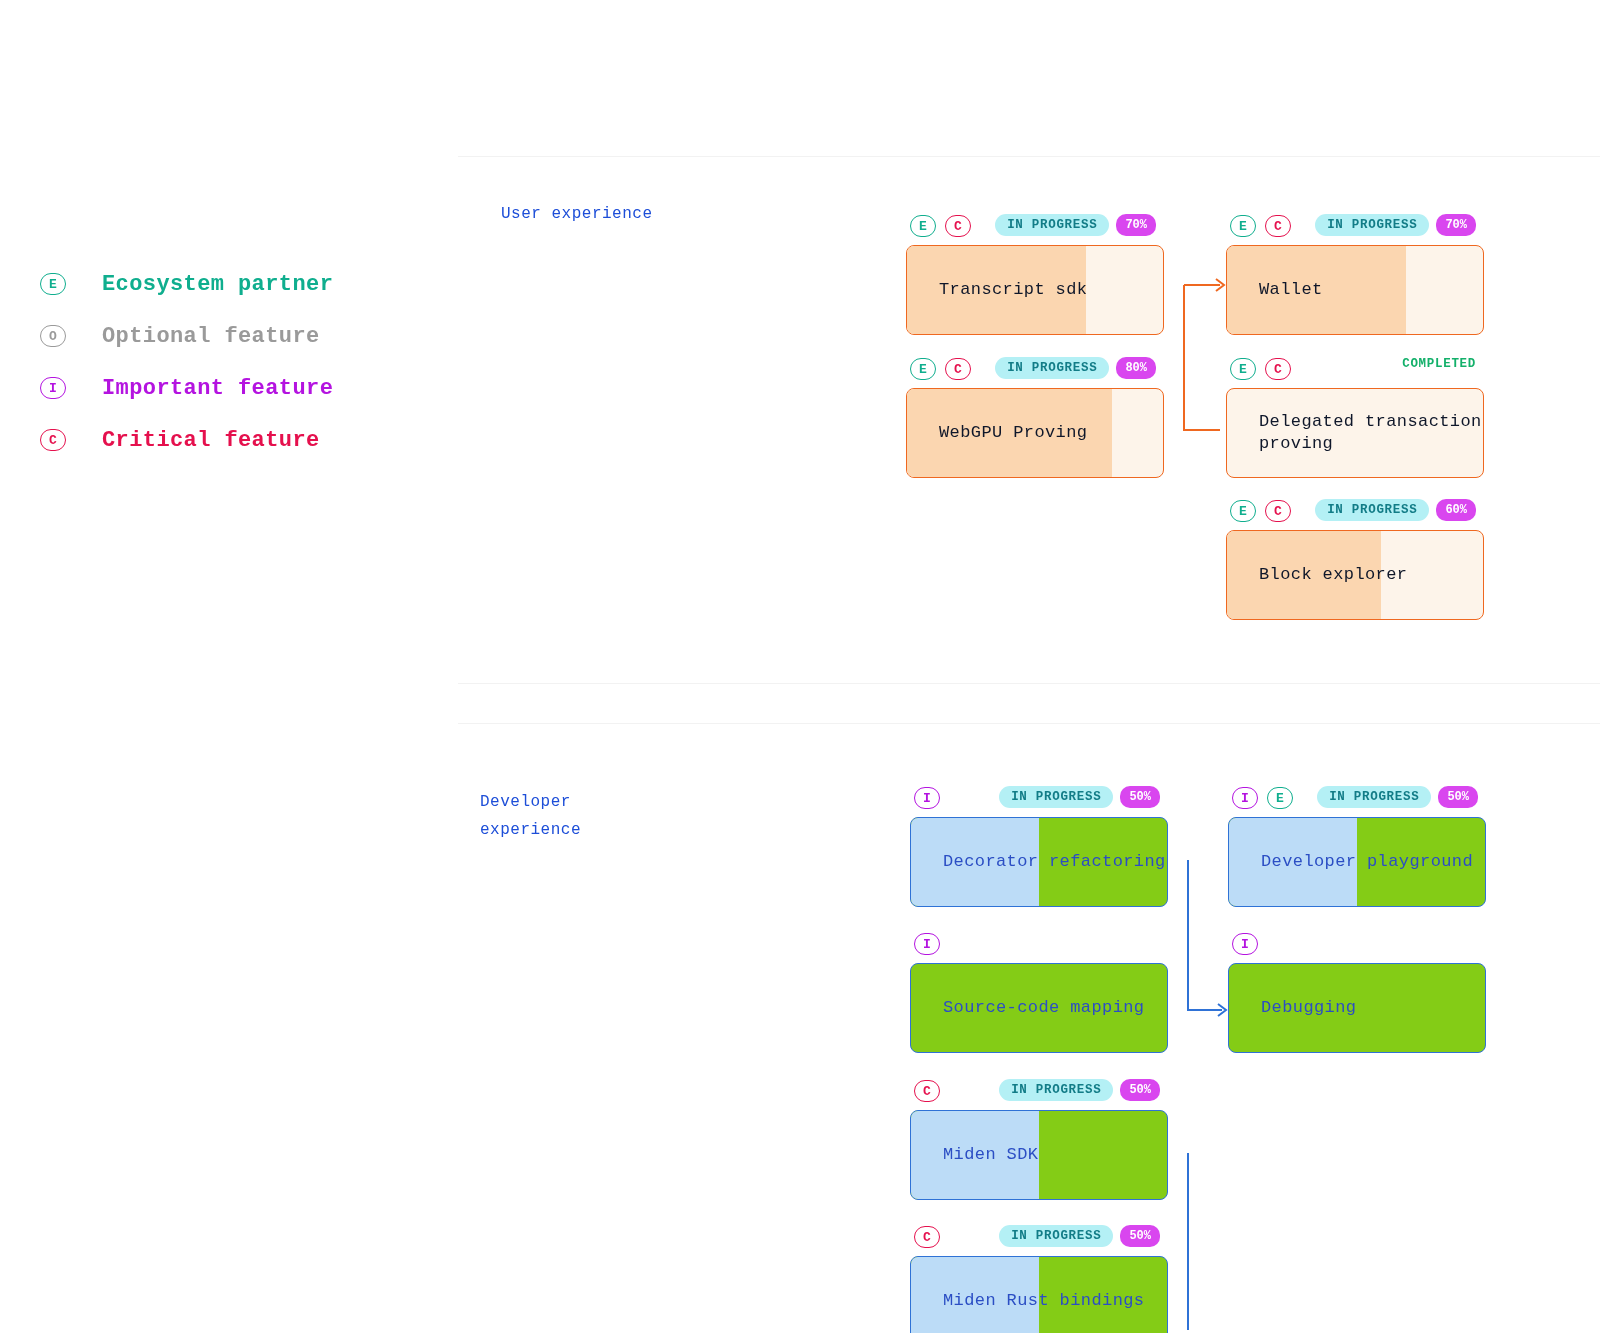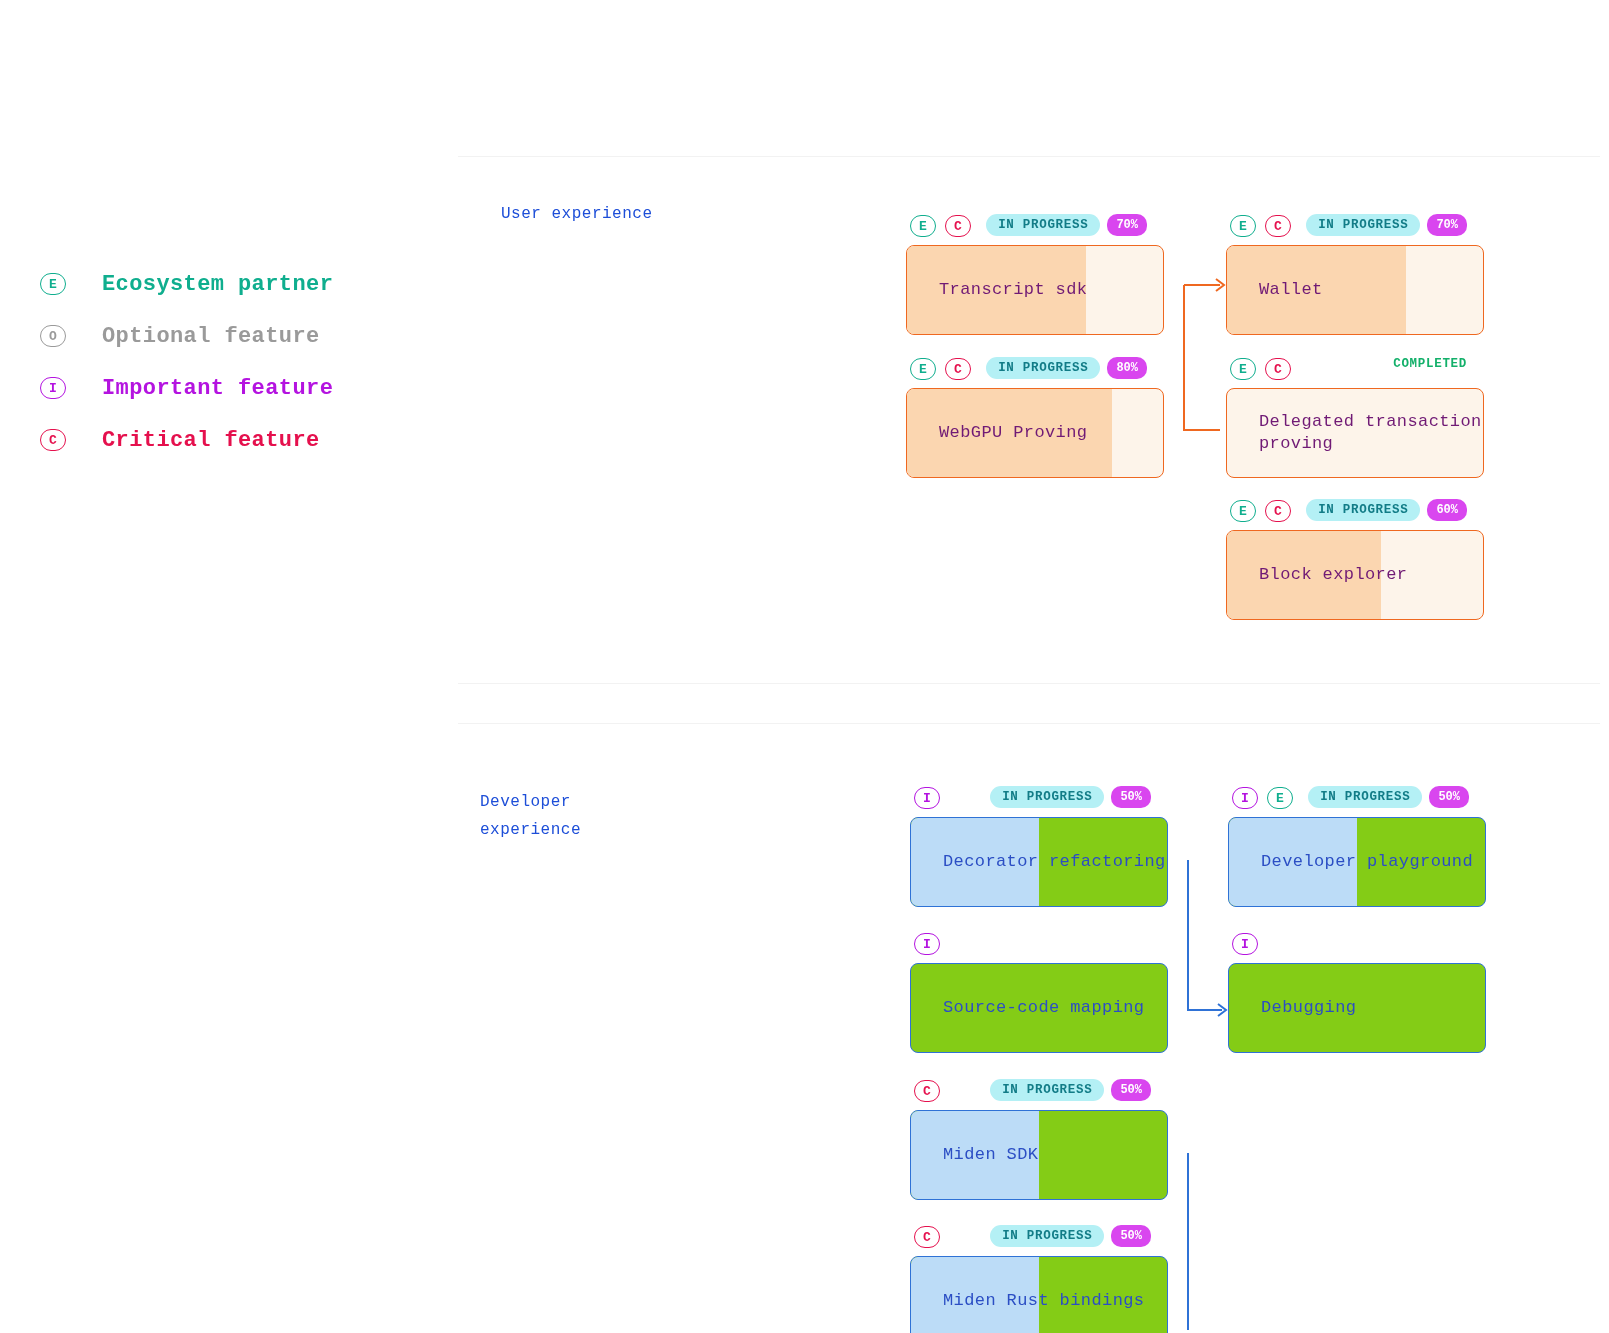--- a/index.html
+++ b/index.html
@@ -75,21 +75,21 @@
   .node { position: absolute; }
   .node-badges {
     position: absolute;
     left: 4px; top: -30px;
     display: flex; align-items: center;
     height: 22px;
   }
   .node-badges .chip { margin-right: 9px; }
   .status-wrap {
     position: absolute;
-    top: -31px; right: 17px;
+    top: -31px; right: 8px;
     display: flex; align-items: center; gap: 7px;
   }
   .status-pill {
     background: #b4f0f5;
     color: #127c87;
     font-family: "Liberation Mono", monospace;
     font-size: 12.5px;
     font-weight: 700;
     letter-spacing: 0.7px;
     padding: 4px 12px 4px 12px;
@@ -131,21 +131,21 @@
     font-size: 17px;
     letter-spacing: 0.4px;
     line-height: 22px;
     padding: 0 0 0 32px;
     white-space: pre-line;
   }
 
   
   .t-orange .card { border: 1.6px solid #ef6820; background: #fdf4ea; }
   .t-orange .card-fill { background: #fbd6b0; }
-  .t-orange .card-title { color: #701a75; }
+  .t-orange .card-title { color: #0f172a; }
   
   .t-blue .card { border: 1.6px solid #2f72d6; background: #84cc16; }
   .t-blue .card-fill { background: #bcdcf7; }
   .t-blue .card-title { color: #2b4ec4; }
   .t-blue .card-fill.flat { background: transparent; }
 
   
   .conn { position: absolute; pointer-events: none; }
 </style>
 </head>

